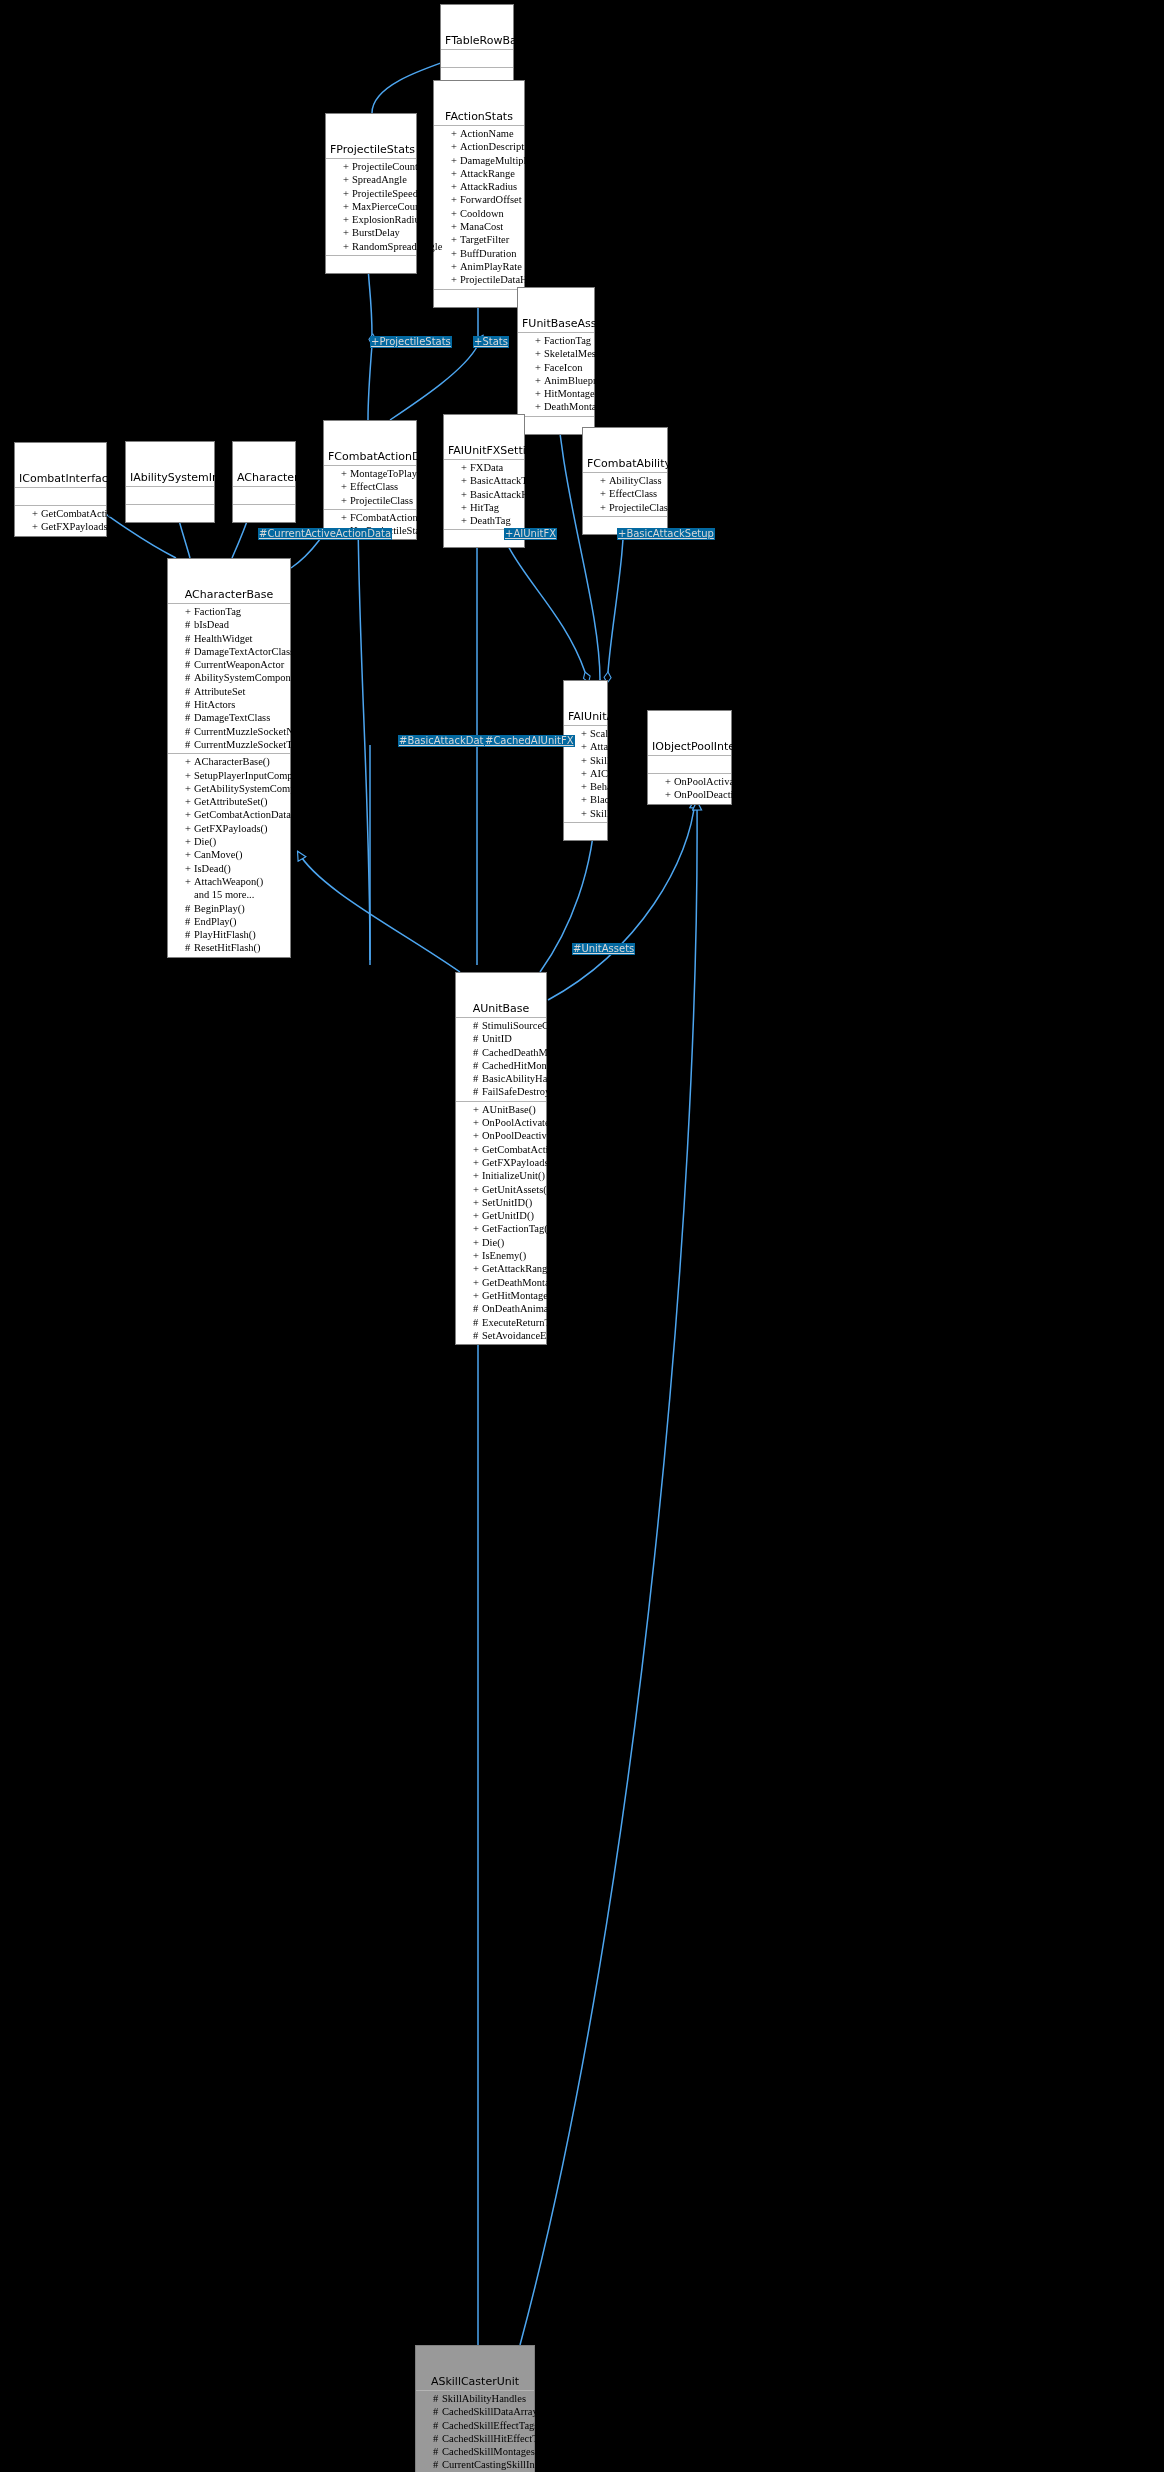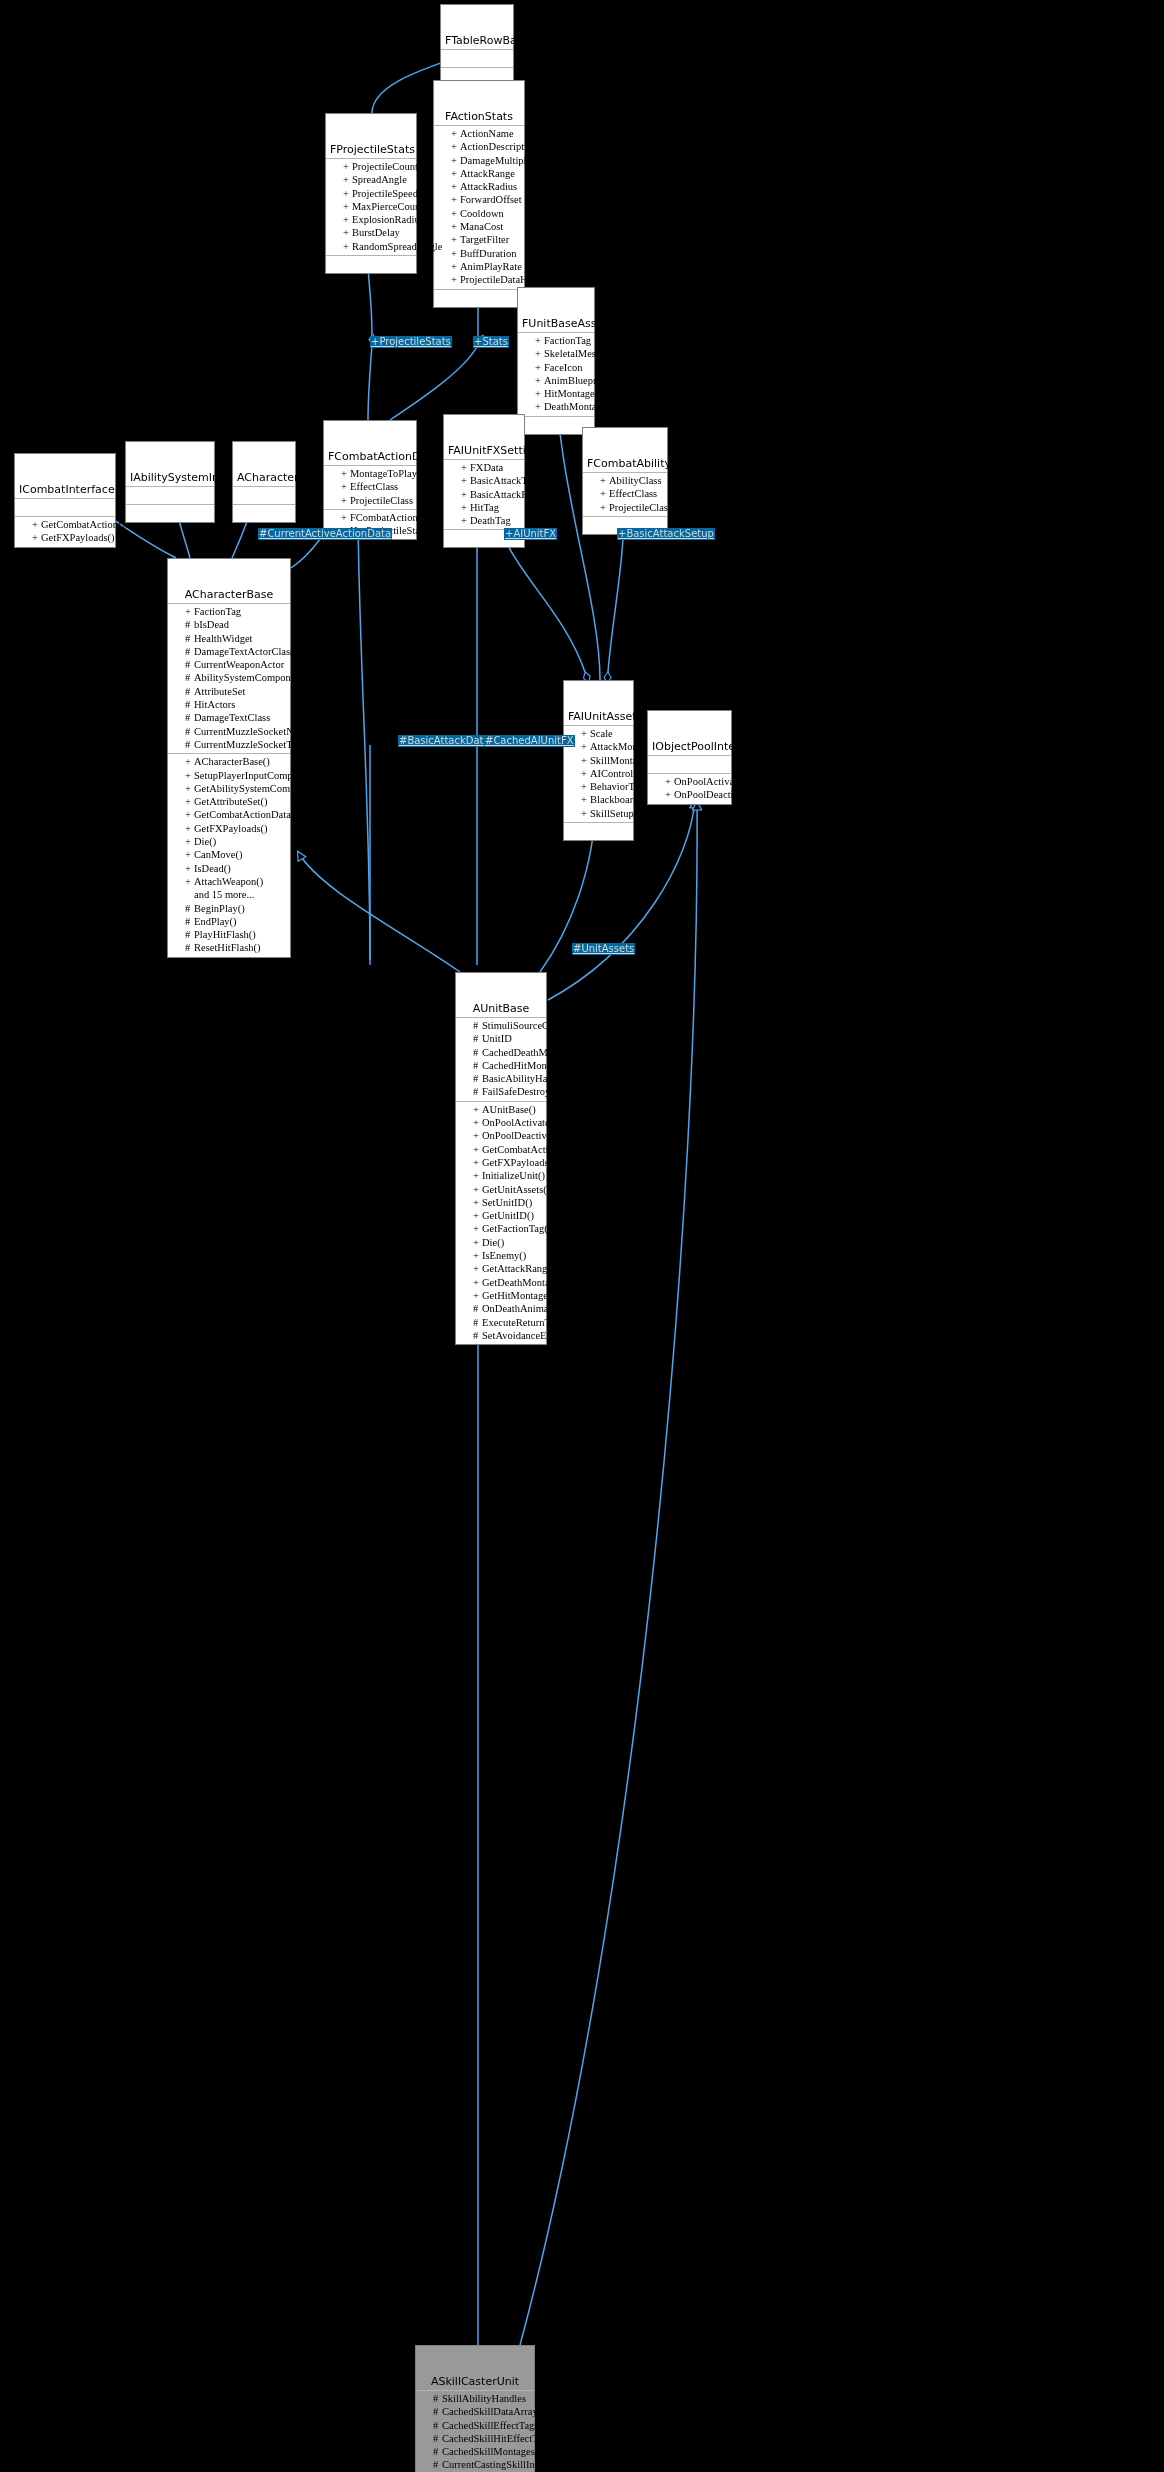--- a/index.html
+++ b/index.html
@@ -131,21 +131,21 @@
           <div class="row"><span class="vis">+</span><span>SkeletalMesh</span></div>
           <div class="row"><span class="vis">+</span><span>FaceIcon</span></div>
           <div class="row"><span class="vis">+</span><span>AnimBlueprint</span></div>
           <div class="row"><span class="vis">+</span><span>HitMontage</span></div>
           <div class="row"><span class="vis">+</span><span>DeathMontage</span></div>
         </div>
         <div class="compart">
           <div class="empty"></div>
         </div>
       </div>
-      <div class="node" style="left: 14px; top: 453px; width: 102px;">
+      <div class="node" style="left: 14px; top: 442px; width: 93px;">
         <div class="title">ICombatInterface</div>
         <div class="compart">
           <div class="empty"></div>
         </div>
         <div class="compart">
           <div class="row"><span class="vis">+</span><span>GetCombatActionData()</span></div>
           <div class="row"><span class="vis">+</span><span>GetFXPayloads()</span></div>
         </div>
       </div>
       <div class="node" style="left: 125px; top: 441px; width: 90px;">
@@ -228,21 +228,21 @@
           <div class="row"><span class="vis">+</span><span>CanMove()</span></div>
           <div class="row"><span class="vis">+</span><span>IsDead()</span></div>
           <div class="row"><span class="vis">+</span><span>AttachWeapon()</span></div>
           <div class="row"><span class="vis"></span><span>and 15 more...</span></div>
           <div class="row"><span class="vis">#</span><span>BeginPlay()</span></div>
           <div class="row"><span class="vis">#</span><span>EndPlay()</span></div>
           <div class="row"><span class="vis">#</span><span>PlayHitFlash()</span></div>
           <div class="row"><span class="vis">#</span><span>ResetHitFlash()</span></div>
         </div>
       </div>
-      <div class="node" style="left: 563px; top: 680px; width: 71px;">
+      <div class="node" style="left: 563px; top: 680px; width: 45px;">
         <div class="title">FAIUnitAssets</div>
         <div class="compart">
           <div class="row"><span class="vis">+</span><span>Scale</span></div>
           <div class="row"><span class="vis">+</span><span>AttackMontage</span></div>
           <div class="row"><span class="vis">+</span><span>SkillMontages</span></div>
           <div class="row"><span class="vis">+</span><span>AIController</span></div>
           <div class="row"><span class="vis">+</span><span>BehaviorTree</span></div>
           <div class="row"><span class="vis">+</span><span>Blackboard</span></div>
           <div class="row"><span class="vis">+</span><span>SkillSetups</span></div>
         </div>

